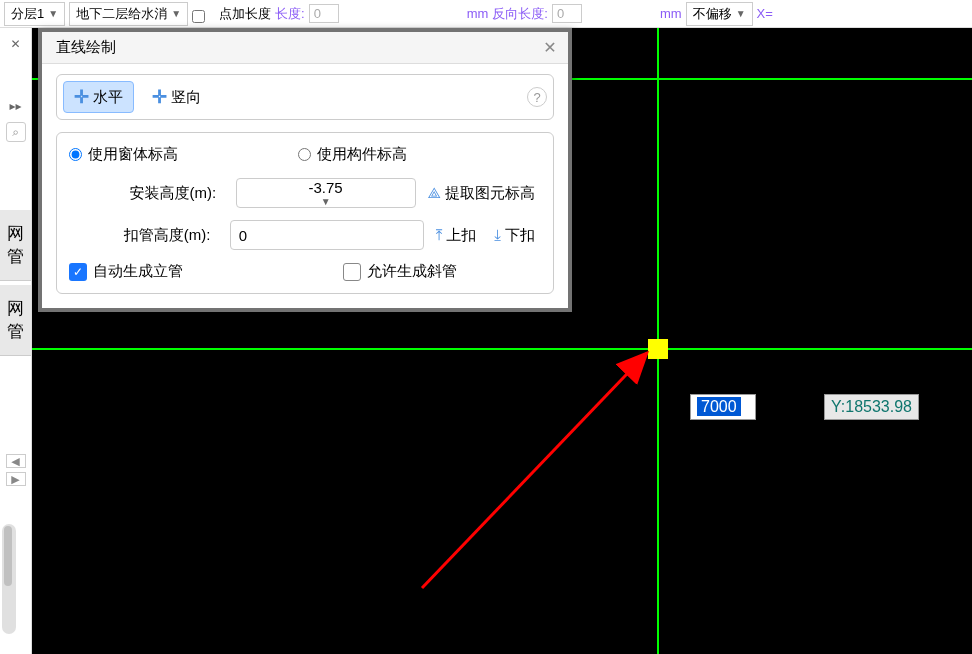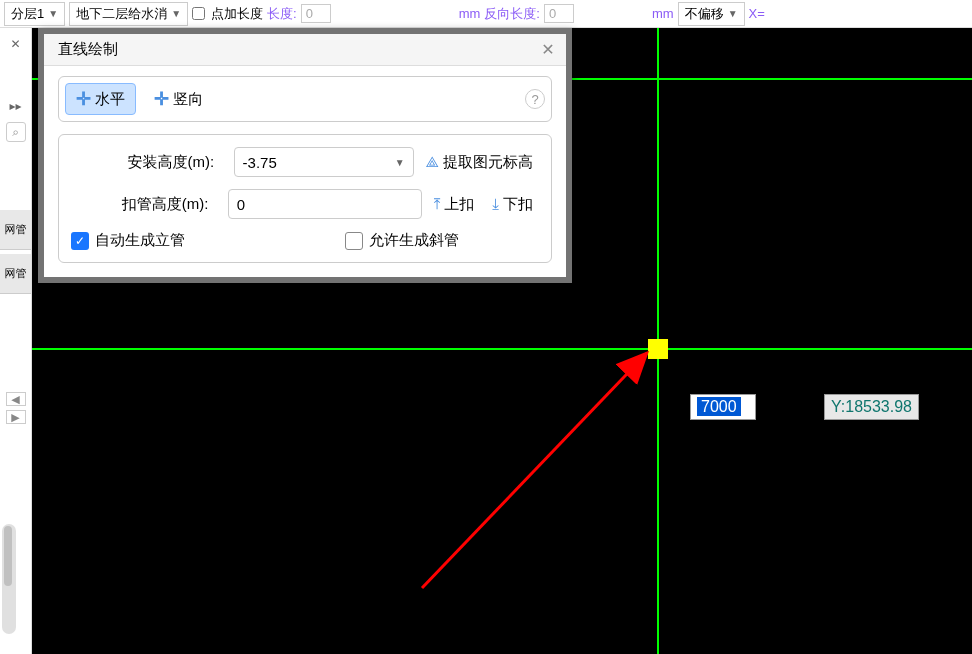--- a/index.html
+++ b/index.html
@@ -1,61 +1,61 @@
 <!DOCTYPE html>
 <html><head>
   <meta charset="utf-8">
   <style>
     * { box-sizing: border-box; margin: 0; padding: 0; font-family: "Microsoft YaHei", sans-serif; }
     body { width: 972px; height: 654px; background: #fff; position: relative; overflow: hidden; }
     
     .toolbar { height: 28px; display: flex; align-items: center; gap: 4px; padding: 0 4px; border-bottom: 1px solid #ddd; font-size: 13px; }
     .tb-dd { border: 1px solid #ccc; padding: 2px 6px; display: flex; align-items: center; gap: 4px; background: #fff; }
     .tb-arrow { font-size: 10px; color: #666; }
-    .tb-check { display: flex; align-items: center; gap: 6px; }
+    .tb-check { display: flex; align-items: flex-end; gap: 14px; }
     .tb-check input { width: 13px; height: 13px; }
     .tb-label { color: #8b5cf6; }
     .tb-value { border: 1px solid #ccc; padding: 1px 4px; min-width: 30px; display: inline-block; color: #aaa; }
     
     .left-strip { position: absolute; left: 0; top: 28px; bottom: 0; width: 32px; border-right: 1px solid #ddd; display: flex; flex-direction: column; align-items: center; gap: 4px; padding-top: 4px; }
     .ls-btn { width: 24px; height: 24px; display: flex; align-items: center; justify-content: center; font-size: 12px; color: #666; cursor: pointer; }
     .ls-search { width: 20px; height: 20px; border: 1px solid #ccc; border-radius: 3px; display: flex; align-items: center; justify-content: center; font-size: 12px; color: #999; }
-    .ls-item { font-size: 11px; padding: 12px 2px; writing-mode: horizontal-tb; text-align: center; width: 100%; background: #e8e8e8; border-bottom: 1px solid #ccc; }
+    .ls-item { font-size: 17px; padding: 12px 2px; writing-mode: horizontal-tb; text-align: center; width: 100%; background: #e8e8e8; border-bottom: 1px solid #ccc; }
     .ls-arrow { width: 20px; height: 14px; display: flex; align-items: center; justify-content: center; color: #888; font-size: 11px; border: 1px solid #ccc; }
     
     .canvas { position: absolute; left: 32px; right: 0; top: 28px; bottom: 0; background: #000; }
     .vert-line { position: absolute; top: 0; bottom: 0; left: 625px; width: 2px; background: #00ff00; }
     .horiz-line { position: absolute; left: 0; right: 0; top: 320px; height: 2px; background: #00ff00; }
     .horiz-line2 { position: absolute; left: 0; right: 0; top: 50px; height: 2px; background: #00ff00; }
     .yellow-sq { position: absolute; left: 616px; top: 311px; width: 20px; height: 20px; background: #ffff00; }
     
     .coord-box { position: absolute; border: 1px solid #999; padding: 3px 6px; font-size: 16px; }
     .coord-x { left: 658px; top: 366px; background: #fff; }
     .coord-x-val { background: #0058d4; color: #fff; padding: 1px 4px; }
     .coord-y { left: 792px; top: 366px; background: #e8e8e8; color: #0f766e; }
     
     .arrow-svg { position: absolute; left: 380px; top: 300px; pointer-events: none; }
     
-    .dialog { position: absolute; left: 38px; top: 28px; width: 534px; background: #fff; border: 6px solid #737373; box-shadow: 2px 2px 8px rgba(0,0,0,0.3); }
+    .dialog { position: absolute; left: 38px; top: 28px; width: 534px; background: #fff; border: 4px solid #737373; box-shadow: 2px 2px 8px rgba(0,0,0,0.3); }
     .dlg-title { height: 32px; display: flex; align-items: center; justify-content: space-between; padding: 0 8px 0 14px; background: #f5f5f5; border-bottom: 1px solid #ddd; font-size: 15px; }
     .dlg-close { width: 20px; height: 20px; display: flex; align-items: center; justify-content: center; color: #888; font-size: 16px; cursor: pointer; }
     .dlg-body { padding: 10px 14px 14px; }
     .mode-row { display: flex; align-items: center; gap: 8px; margin-bottom: 12px; border: 1px solid #ccc; border-radius: 6px; padding: 6px; }
     .mode-btn { display: flex; align-items: center; gap: 4px; padding: 4px 10px; border-radius: 4px; font-size: 15px; cursor: pointer; }
     .mode-btn.active { background: #cce3ff; border: 1px solid #88bbff; }
     .mode-icon { color: #4a8fe0; font-size: 18px; font-weight: bold; }
     .help-icon { margin-left: auto; width: 20px; height: 20px; border: 1px solid #ccc; border-radius: 50%; display: flex; align-items: center; justify-content: center; color: #999; font-size: 13px; }
     
     .form-box { border: 1px solid #ccc; border-radius: 6px; padding: 12px; }
     .radio-row { display: flex; gap: 120px; margin-bottom: 14px; font-size: 15px; }
     .radio-row label { display: flex; align-items: center; gap: 6px; }
     .form-row { display: flex; align-items: center; gap: 6px; margin-bottom: 12px; font-size: 15px; justify-content: flex-end; }
     .form-label { width: 100px; }
     .form-input { border: 1px solid #ccc; border-radius: 4px; padding: 4px 8px; height: 30px; font-size: 15px; }
-    .sel-input { width: 180px; display: flex; align-items: center; justify-content: space-between; padding: 0 8px; }
+    .sel-input { width: 180px; display: flex; align-items: center; justify-content: space-between; padding: 0 8px; flex-direction: column; }
     .txt-input { width: 194px; }
     .act-btn { display: flex; align-items: center; gap: 4px; font-size: 15px; cursor: pointer; padding: 2px 6px; }
     .act-icon { color: #4a8fe0; font-size: 15px; }
     .check-row { display: flex; align-items: center; gap: 160px; font-size: 15px; }
     .check-row label { display: flex; align-items: center; gap: 6px; }
     .blue-check { width: 18px; height: 18px; background: #1976ff; border-radius: 3px; display: flex; align-items: center; justify-content: center; color: #fff; font-size: 12px; }
     .empty-check { width: 18px; height: 18px; border: 1px solid #888; border-radius: 3px; }
     .scroll-thumb { position: absolute; left: 2px; top: 2px; width: 8px; height: 60px; background: #c0c0c0; border-radius: 4px; }
     .scrollbar-v { position: absolute; left: 2px; bottom: 20px; width: 14px; height: 110px; background: #e0e0e0; border-radius: 7px; }
   </style>
@@ -135,20 +135,30 @@
           <span class="mode-icon">✛</span>
           <span>水平</span>
         </div>
       <div class="mode-btn">
           <span class="mode-icon">✛</span>
           <span>竖向</span>
         </div>
       <div class="help-icon">?</div>
     </div>
     <div class="form-box">
+      <div class="radio-row">
+        <label>
+            <input type="radio" name="elev" checked="" style="">
+            <span>使用窗体标高</span>
+          </label>
+        <label>
+            <input type="radio" name="elev" style="">
+            <span>使用构件标高</span>
+          </label>
+      </div>
       <div class="form-row">
         <span class="form-label">安装高度(m):</span>
         <div class="form-input sel-input">
             <span>-3.75</span>
             <span class="tb-arrow">▼</span>
           </div>
         <div class="act-btn">
             <span class="act-icon">⟁</span>
             <span>提取图元标高</span>
           </div>

